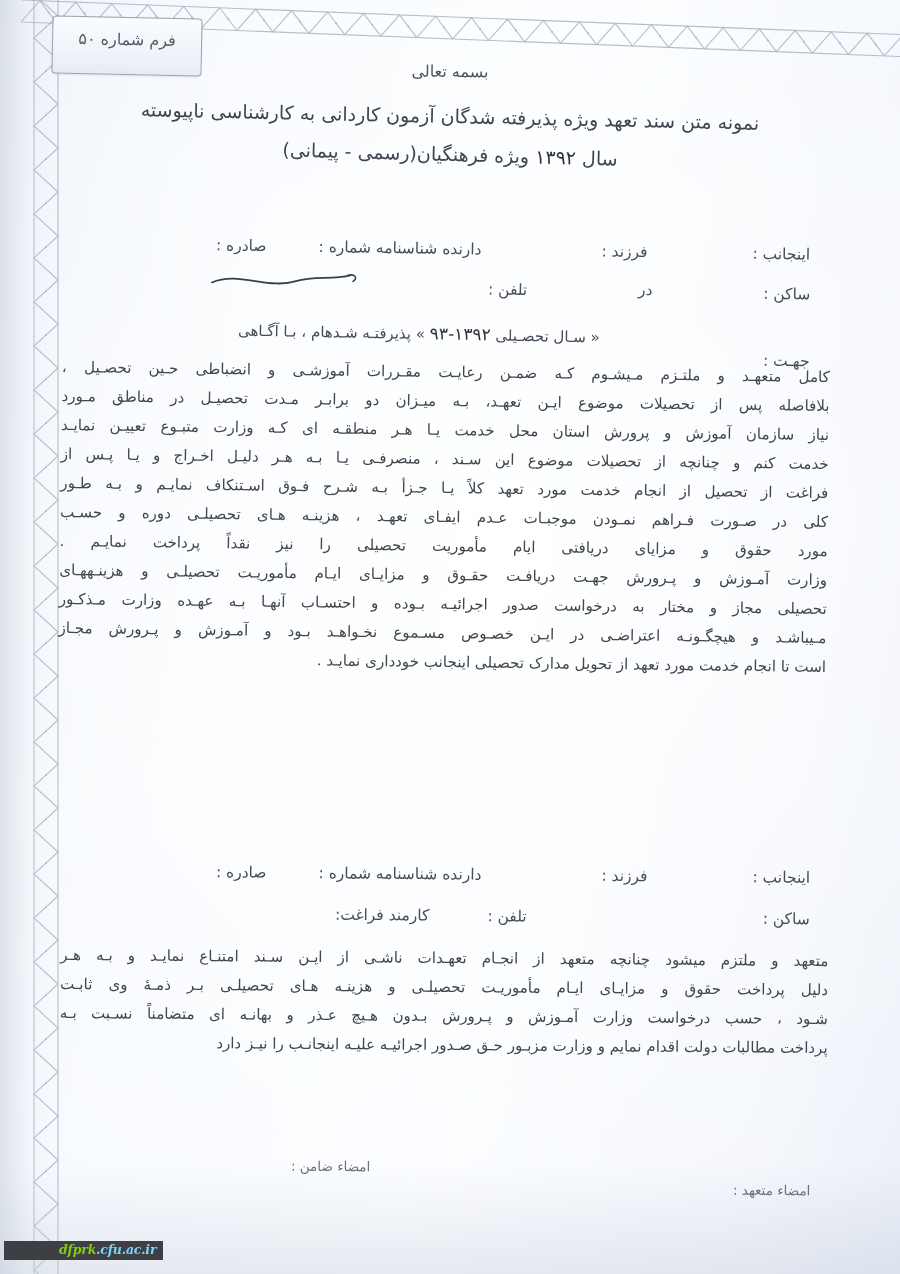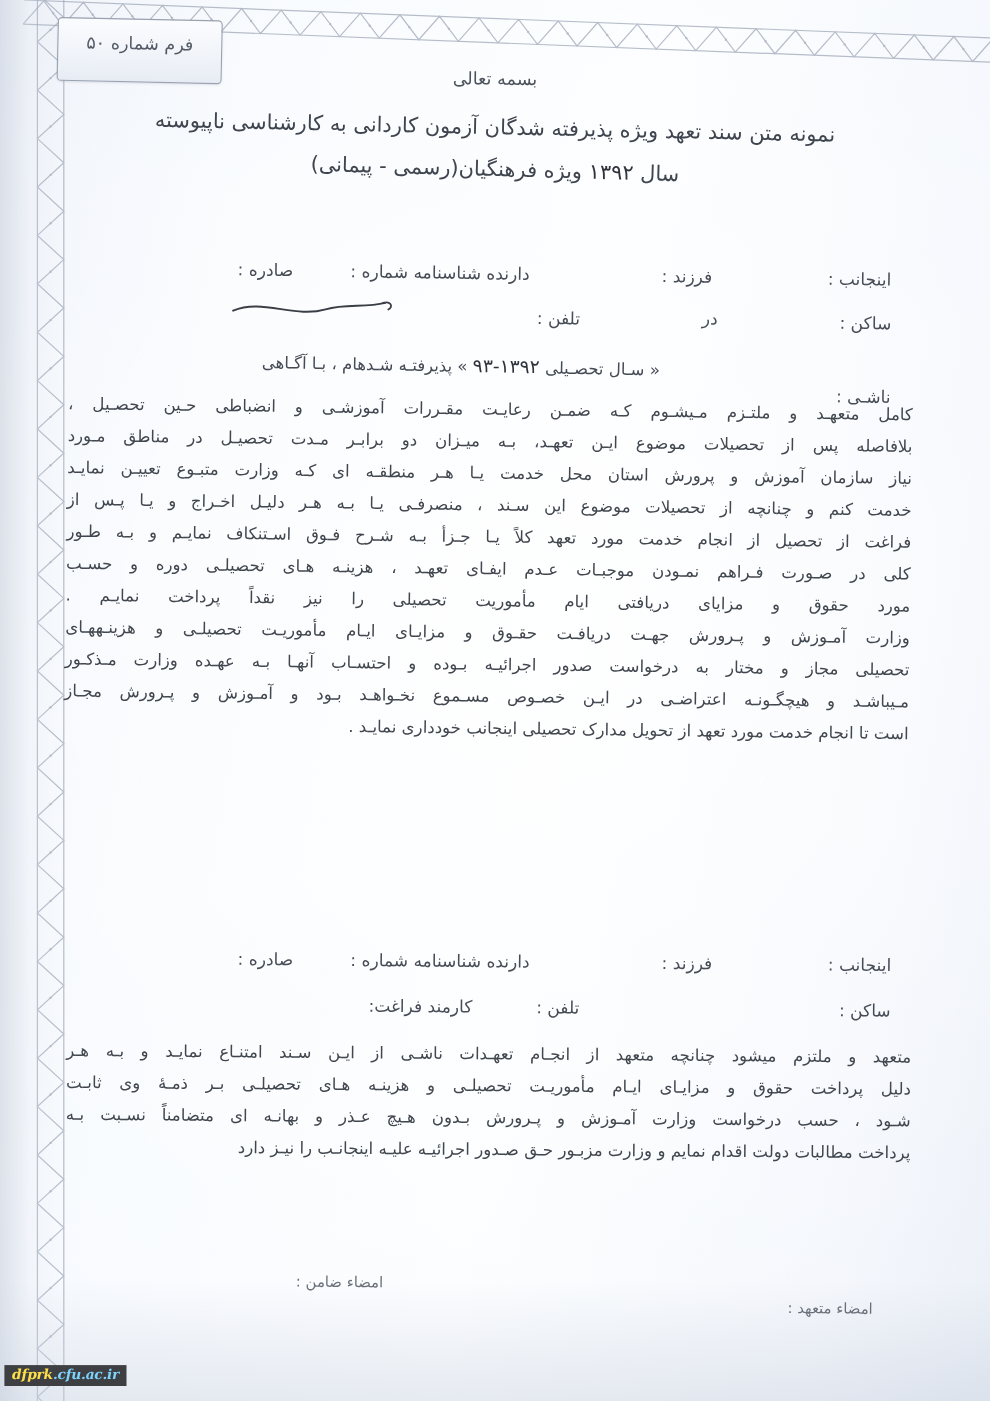--- a/index.html
+++ b/index.html
@@ -235,40 +235,40 @@
     text-align-last: right;
   }
 
   
   .sig {
     position: absolute;
     font-size: 13.5px;
     color: #6b717b;
     transform: rotate(0.5deg);
   }
-  .sig-obligor { top: 1182px; right: 107px; }
-  .sig-guarantor { top: 1158px; right: 552px; text-align: right; }
+  .sig-obligor { top: 1182px; right: 90px; }
+  .sig-guarantor { top: 1158px; right: 530px; text-align: right; }
 
   
   .watermark {
     position: absolute;
     left: 4px;
     bottom: 14px;
     background: #3d3f42;
     padding: 3px 7px 4px 7px;
     font-family: "DejaVu Serif", "Liberation Serif", serif;
     font-style: italic;
     font-weight: bold;
     font-size: 12.5px;
     line-height: 1;
     direction: ltr;
     letter-spacing: -0.2px;
     white-space: nowrap;
   }
-  .wm-a { color: #fde047; }
+  .wm-a { color: #84cc16; margin-left: 48px; }
   .wm-b { color: #7dd3fc; }
 
   
   .speckle {
     position: absolute;
     inset: 0;
     pointer-events: none;
     opacity: 0.35;
     background-image:
       radial-gradient(circle at 12% 30%, rgba(150,160,180,0.07) 0 1px, transparent 1px),
@@ -405,21 +405,21 @@
     </span>
 
     <div class="year-line">
       <span>«</span>
       <span>سـال تحصـیلی</span>
       <span class="hw">۱۳۹۲-۹۳</span>
       <span>»</span>
       <span>پذیرفتـه شـدهام ، بـا آگـاهی</span>
     </div>
 
-    <div class="dore-label">ناشـی :</div>
+    <div class="dore-label">جهـت :</div>
 
     <div class="para para-main">
       <span class="ln">کامل متعهـد و ملتـزم مـیشـوم کـه ضمـن رعایـت مقـررات آموزشـی و انضباطی حـین تحصـیل ،</span>
       <span class="ln">بلافاصله پس از تحصیلات موضوع ایـن تعهـد،  بـه میـزان دو برابـر مـدت تحصیـل در مناطق مـورد</span>
       <span class="ln">نیاز سازمان آموزش و پرورش استان محل خدمت یـا هـر منطقـه ای کـه وزارت متبـوع تعییـن نمایـد</span>
       <span class="ln">خدمت کنم و چنانچه از تحصیلات موضوع این سـند ، منصرفـی یـا بـه هـر دلیـل اخـراج و یـا پـس از</span>
       <span class="ln">فراغت از تحصیل از انجام خدمت مورد تعهد کلاً یـا جـزأ بـه شـرح فـوق اسـتنکاف نمایـم و بـه طـور</span>
       <span class="ln">کلی در صـورت فـراهم نمـودن موجبـات عـدم ایفـای تعهـد ، هزینـه هـای تحصیلـی دوره و حسـب</span>
       <span class="ln">مورد حقوق و مزایای دریافتی ایام مأموریت تحصیلی را نیز نقداً پرداخت نمایـم .</span>
       <span class="ln">وزارت آمـوزش و پـرورش جهـت دریافـت حقـوق و مزایـای ایـام مأموریـت تحصیلـی و هزینـههـای</span>

